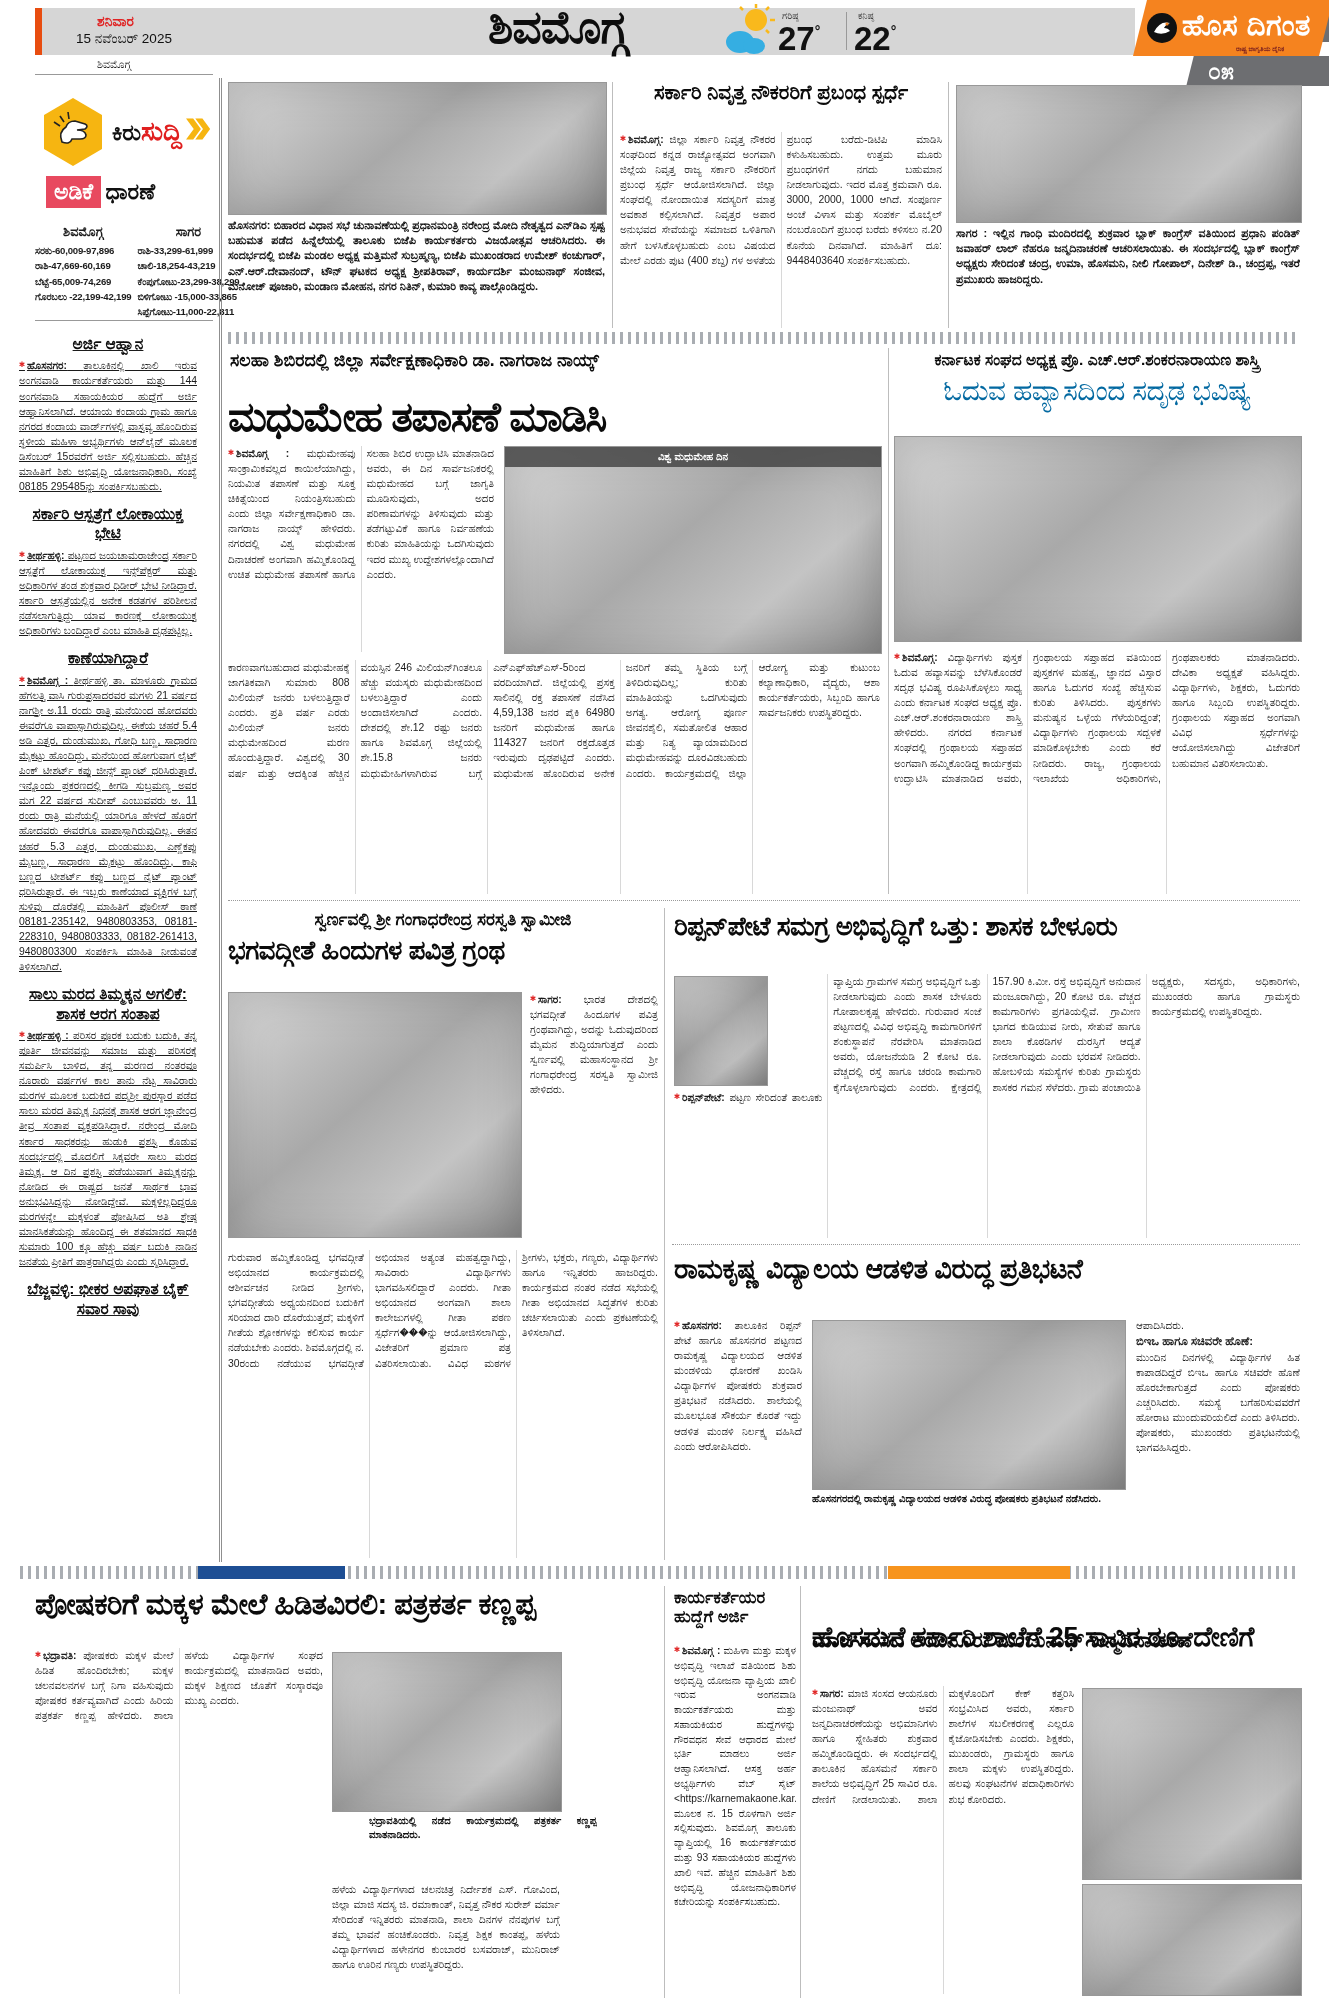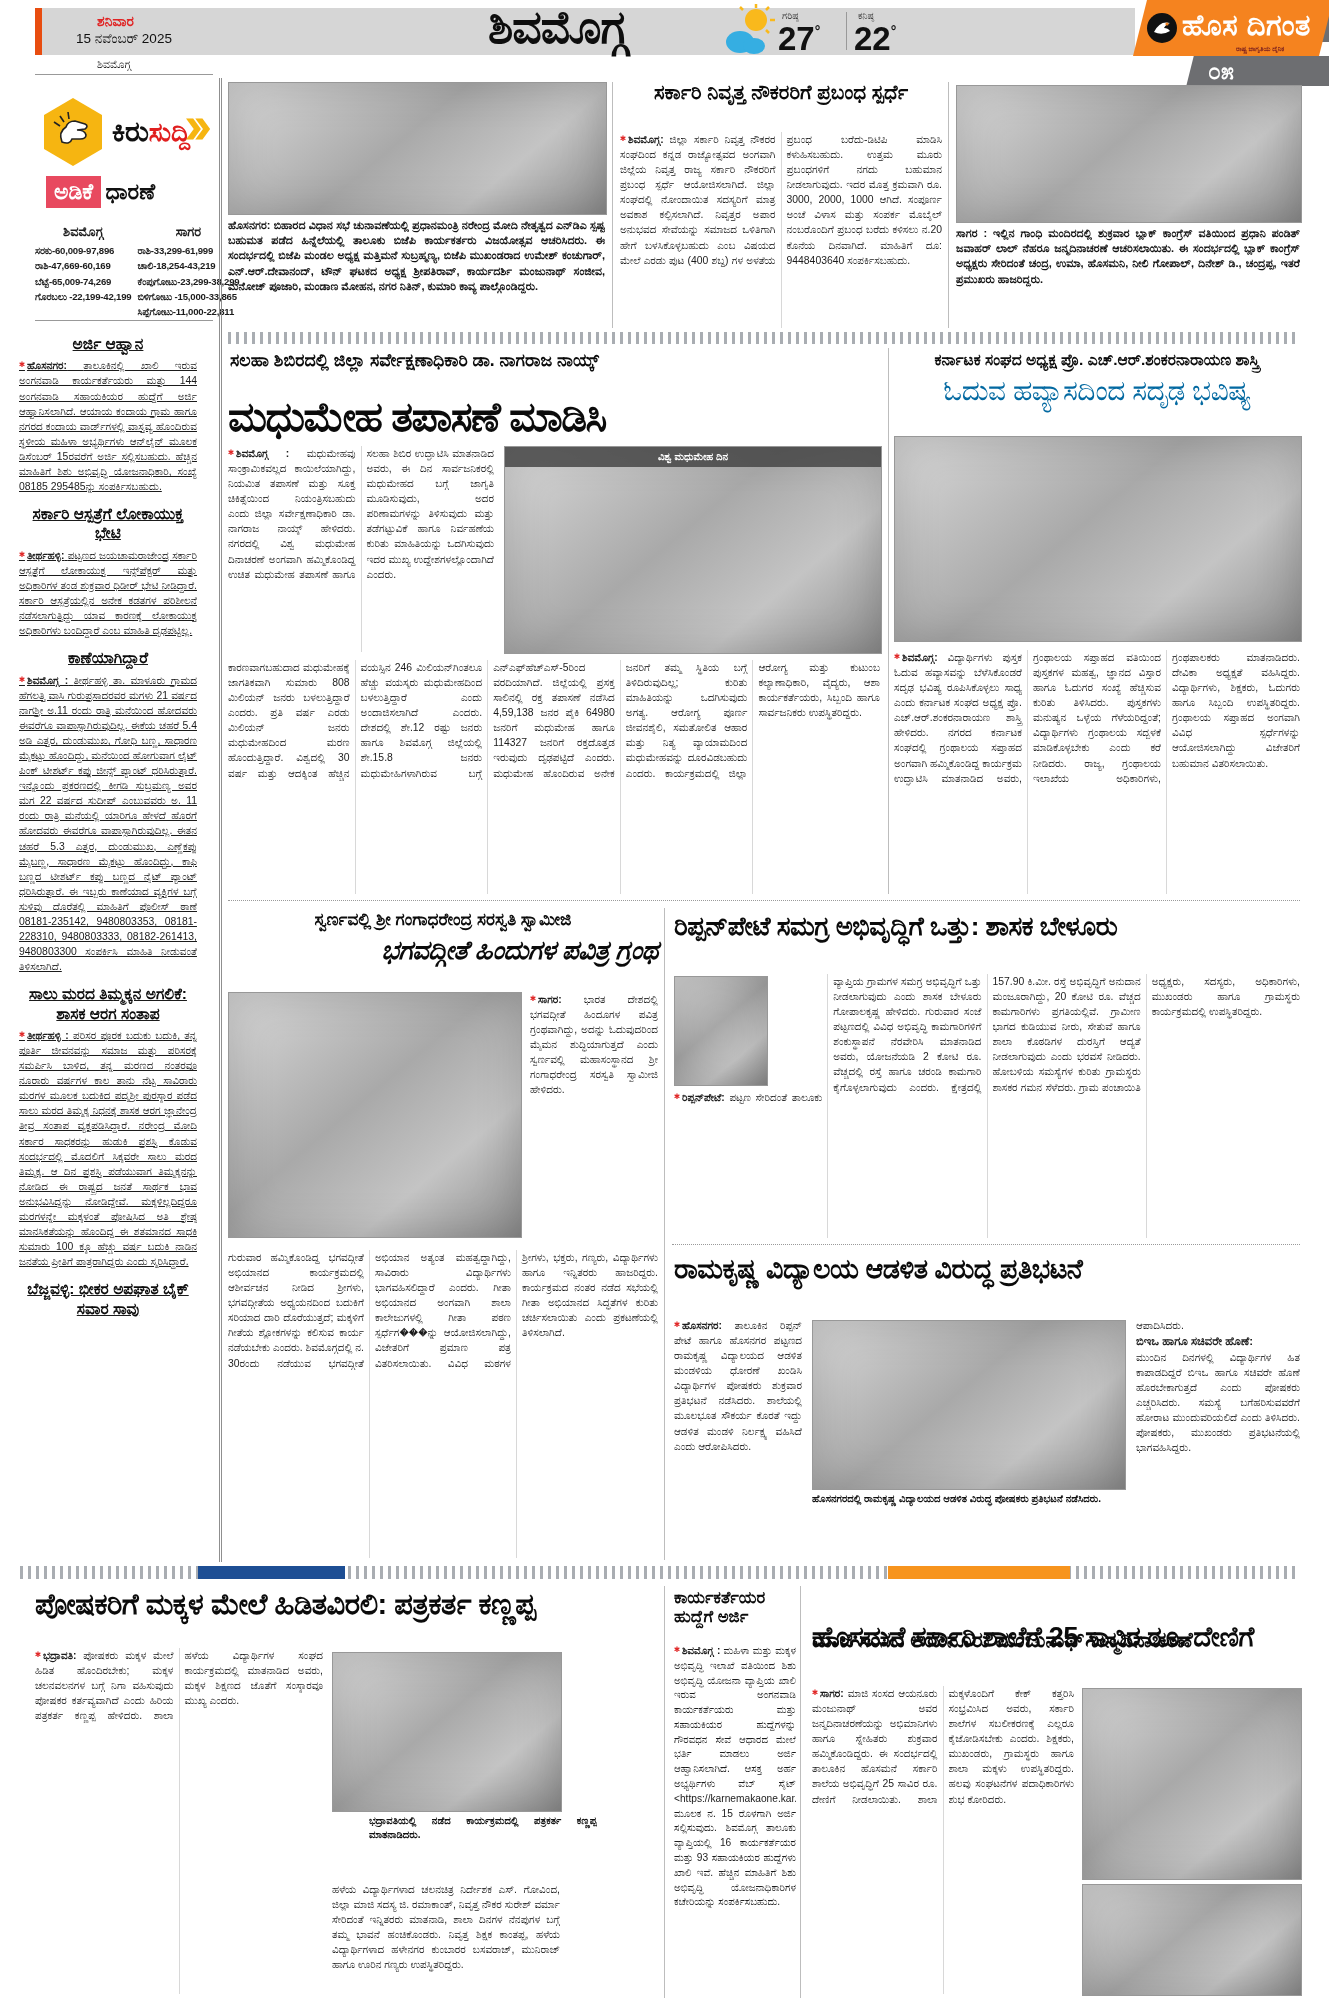--- a/index.html
+++ b/index.html
@@ -16,21 +16,21 @@
   .wlabel{font-size:9.5px;color:#333;}
   .wtemp{font-size:33px;font-weight:bold;color:#111;line-height:1;}
   .wdeg{font-size:14px;vertical-align:14px;}
   .wdiv{width:1px;background:#999;}
   
   .mh-orange{background:#f5831f;transform:skewX(-14deg);}
   .mh-gray{background:#6d6e71;transform:skewX(-14deg);}
   .mh-name{color:#fff;font-size:29px;font-weight:bold;letter-spacing:0.5px;white-space:nowrap;}
   .mh-tag{color:#7a1f1f;font-size:6.5px;font-weight:bold;}
   .mh-page{color:#fff;font-size:23px;font-weight:bold;}
-  .kiru-b{font-size:28px;font-weight:bold;color:#111;}
+  .kiru-b{font-size:22px;font-weight:bold;color:#111;}
   .kiru-r{font-size:26px;font-weight:bold;color:#e01f1f;}
   .chev{color:#f6b511;font-size:30px;font-weight:bold;letter-spacing:-6px;}
   .adike-box{background:#e8495f;color:#fff;font-weight:bold;font-size:22px;padding:3px 8px;display:inline-block;}
   .adike-rest{color:#111;font-weight:bold;font-size:22px;}
   .mkt-h{font-size:13px;font-weight:bold;text-align:center;margin:2px 0 3px;}
   .mkt-row{font-size:9.6px;font-weight:bold;white-space:nowrap;line-height:1.6;letter-spacing:-0.2px;}
   .rule-t{border-top:1px solid #999;}
   .rule-dot{border-top:1px dotted #9a9a9a;}
   .vr{width:0;border-left:1px solid #bdbdbd;}
   .vr2{width:0;border-left:3px double #8f8f8f;}
@@ -216,21 +216,21 @@
   <div class="abs kick" style="left:894px;top:351px;width:406px;font-size:15.5px;text-align:center;">ಕರ್ನಾಟಕ ಸಂಘದ ಅಧ್ಯಕ್ಷ ಪ್ರೊ. ಎಚ್.ಆರ್.ಶಂಕರನಾರಾಯಣ ಶಾಸ್ತ್ರಿ</div>
   <div class="abs h-lg" style="left:894px;top:376px;width:406px;text-align:center;">ಓದುವ ಹವ್ಯಾಸದಿಂದ ಸದೃಢ ಭವಿಷ್ಯ</div>
   <div class="abs ph" style="left:894px;top:436px;width:406px;height:204px;"></div>
   <div class="abs bd c3" style="left:894px;top:650px;width:406px;height:244px;">
     <span class="st">✱</span><span class="dlb">ಶಿವಮೊಗ್ಗ:</span> <span>ವಿದ್ಯಾರ್ಥಿಗಳು ಪುಸ್ತಕ ಓದುವ ಹವ್ಯಾಸವನ್ನು ಬೆಳೆಸಿಕೊಂಡರೆ ಸದೃಢ ಭವಿಷ್ಯ ರೂಪಿಸಿಕೊಳ್ಳಲು ಸಾಧ್ಯ ಎಂದು ಕರ್ನಾಟಕ ಸಂಘದ ಅಧ್ಯಕ್ಷ ಪ್ರೊ. ಎಚ್.ಆರ್.ಶಂಕರನಾರಾಯಣ ಶಾಸ್ತ್ರಿ ಹೇಳಿದರು. ನಗರದ ಕರ್ನಾಟಕ ಸಂಘದಲ್ಲಿ ಗ್ರಂಥಾಲಯ ಸಪ್ತಾಹದ ಅಂಗವಾಗಿ ಹಮ್ಮಿಕೊಂಡಿದ್ದ ಕಾರ್ಯಕ್ರಮ ಉದ್ಘಾಟಿಸಿ ಮಾತನಾಡಿದ ಅವರು, ಗ್ರಂಥಾಲಯ ಸಪ್ತಾಹದ ವತಿಯಿಂದ ಪುಸ್ತಕಗಳ ಮಹತ್ವ, ಜ್ಞಾನದ ವಿಸ್ತಾರ ಹಾಗೂ ಓದುಗರ ಸಂಖ್ಯೆ ಹೆಚ್ಚಿಸುವ ಕುರಿತು ತಿಳಿಸಿದರು. ಪುಸ್ತಕಗಳು ಮನುಷ್ಯನ ಒಳ್ಳೆಯ ಗೆಳೆಯರಿದ್ದಂತೆ; ವಿದ್ಯಾರ್ಥಿಗಳು ಗ್ರಂಥಾಲಯ ಸದ್ಬಳಕೆ ಮಾಡಿಕೊಳ್ಳಬೇಕು ಎಂದು ಕರೆ ನೀಡಿದರು. ರಾಜ್ಯ, ಗ್ರಂಥಾಲಯ ಇಲಾಖೆಯ ಅಧಿಕಾರಿಗಳು, ಗ್ರಂಥಪಾಲಕರು ಮಾತನಾಡಿದರು. ದೇವಿಕಾ ಅಧ್ಯಕ್ಷತೆ ವಹಿಸಿದ್ದರು. ವಿದ್ಯಾರ್ಥಿಗಳು, ಶಿಕ್ಷಕರು, ಓದುಗರು ಹಾಗೂ ಸಿಬ್ಬಂದಿ ಉಪಸ್ಥಿತರಿದ್ದರು. ಗ್ರಂಥಾಲಯ ಸಪ್ತಾಹದ ಅಂಗವಾಗಿ ವಿವಿಧ ಸ್ಪರ್ಧೆಗಳನ್ನು ಆಯೋಜಿಸಲಾಗಿದ್ದು ವಿಜೇತರಿಗೆ ಬಹುಮಾನ ವಿತರಿಸಲಾಯಿತು.</span>
   </div>
 
   <div class="abs rule-dot" style="left:228px;top:900px;width:1072px;"></div>
 
   <div class="abs kick" style="left:228px;top:910px;width:430px;font-size:17px;text-align:center;">ಸ್ವರ್ಣವಲ್ಲಿ ಶ್ರೀ ಗಂಗಾಧರೇಂದ್ರ ಸರಸ್ವತಿ ಸ್ವಾಮೀಜಿ</div>
-  <div class="abs h-md" style="left:228px;top:936px;width:430px;text-align:right;font-style:italic;">ಭಗವದ್ಗೀತೆ ಹಿಂದುಗಳ ಪವಿತ್ರ ಗ್ರಂಥ</div>
+  <div class="abs h-md" style="left:228px;top:936px;width:430px;text-align:left;">ಭಗವದ್ಗೀತೆ ಹಿಂದುಗಳ ಪವಿತ್ರ ಗ್ರಂಥ</div>
   <div class="abs ph" style="left:228px;top:992px;width:292px;height:244px;"></div>
   <div class="abs bd" style="left:530px;top:992px;width:128px;height:250px;">
     <span class="st">✱</span><span class="dlb">ಸಾಗರ:</span> <span>ಭಾರತ ದೇಶದಲ್ಲಿ ಭಗವದ್ಗೀತೆ ಹಿಂದೂಗಳ ಪವಿತ್ರ ಗ್ರಂಥವಾಗಿದ್ದು, ಅದನ್ನು ಓದುವುದರಿಂದ ಮೈಮನ ಶುದ್ಧಿಯಾಗುತ್ತದೆ ಎಂದು ಸ್ವರ್ಣವಲ್ಲಿ ಮಹಾಸಂಸ್ಥಾನದ ಶ್ರೀ ಗಂಗಾಧರೇಂದ್ರ ಸರಸ್ವತಿ ಸ್ವಾಮೀಜಿ ಹೇಳಿದರು.</span>
   </div>
   <div class="abs bd c3" style="left:228px;top:1250px;width:430px;height:308px;">ಗುರುವಾರ ಹಮ್ಮಿಕೊಂಡಿದ್ದ ಭಗವದ್ಗೀತೆ ಅಭಿಯಾನದ ಕಾರ್ಯಕ್ರಮದಲ್ಲಿ ಆಶೀರ್ವಚನ ನೀಡಿದ ಶ್ರೀಗಳು, ಭಗವದ್ಗೀತೆಯ ಅಧ್ಯಯನದಿಂದ ಬದುಕಿಗೆ ಸರಿಯಾದ ದಾರಿ ದೊರೆಯುತ್ತದೆ; ಮಕ್ಕಳಿಗೆ ಗೀತೆಯ ಶ್ಲೋಕಗಳನ್ನು ಕಲಿಸುವ ಕಾರ್ಯ ನಡೆಯಬೇಕು ಎಂದರು. ಶಿವಮೊಗ್ಗದಲ್ಲಿ ನ. 30ರಂದು ನಡೆಯುವ ಭಗವದ್ಗೀತೆ ಅಭಿಯಾನ ಅತ್ಯಂತ ಮಹತ್ವದ್ದಾಗಿದ್ದು, ಸಾವಿರಾರು ವಿದ್ಯಾರ್ಥಿಗಳು ಭಾಗವಹಿಸಲಿದ್ದಾರೆ ಎಂದರು. ಗೀತಾ ಅಭಿಯಾನದ ಅಂಗವಾಗಿ ಶಾಲಾ ಕಾಲೇಜುಗಳಲ್ಲಿ ಗೀತಾ ಪಠಣ ಸ್ಪರ್ಧೆಗ���ನ್ನು ಆಯೋಜಿಸಲಾಗಿದ್ದು, ವಿಜೇತರಿಗೆ ಪ್ರಮಾಣ ಪತ್ರ ವಿತರಿಸಲಾಯಿತು. ವಿವಿಧ ಮಠಗಳ ಶ್ರೀಗಳು, ಭಕ್ತರು, ಗಣ್ಯರು, ವಿದ್ಯಾರ್ಥಿಗಳು ಹಾಗೂ ಇನ್ನಿತರರು ಹಾಜರಿದ್ದರು. ಕಾರ್ಯಕ್ರಮದ ನಂತರ ನಡೆದ ಸಭೆಯಲ್ಲಿ ಗೀತಾ ಅಭಿಯಾನದ ಸಿದ್ಧತೆಗಳ ಕುರಿತು ಚರ್ಚಿಸಲಾಯಿತು ಎಂದು ಪ್ರಕಟಣೆಯಲ್ಲಿ ತಿಳಿಸಲಾಗಿದೆ.</div>
 
   <div class="abs vr" style="left:664px;top:908px;height:652px;"></div>
 
   <div class="abs h-md" style="left:674px;top:912px;width:626px;">ರಿಪ್ಪನ್‌ಪೇಟೆ ಸಮಗ್ರ ಅಭಿವೃದ್ಧಿಗೆ ಒತ್ತು: ಶಾಸಕ ಬೇಳೂರು</div>
   <div class="abs bd c4" style="left:674px;top:974px;width:626px;height:264px;">

